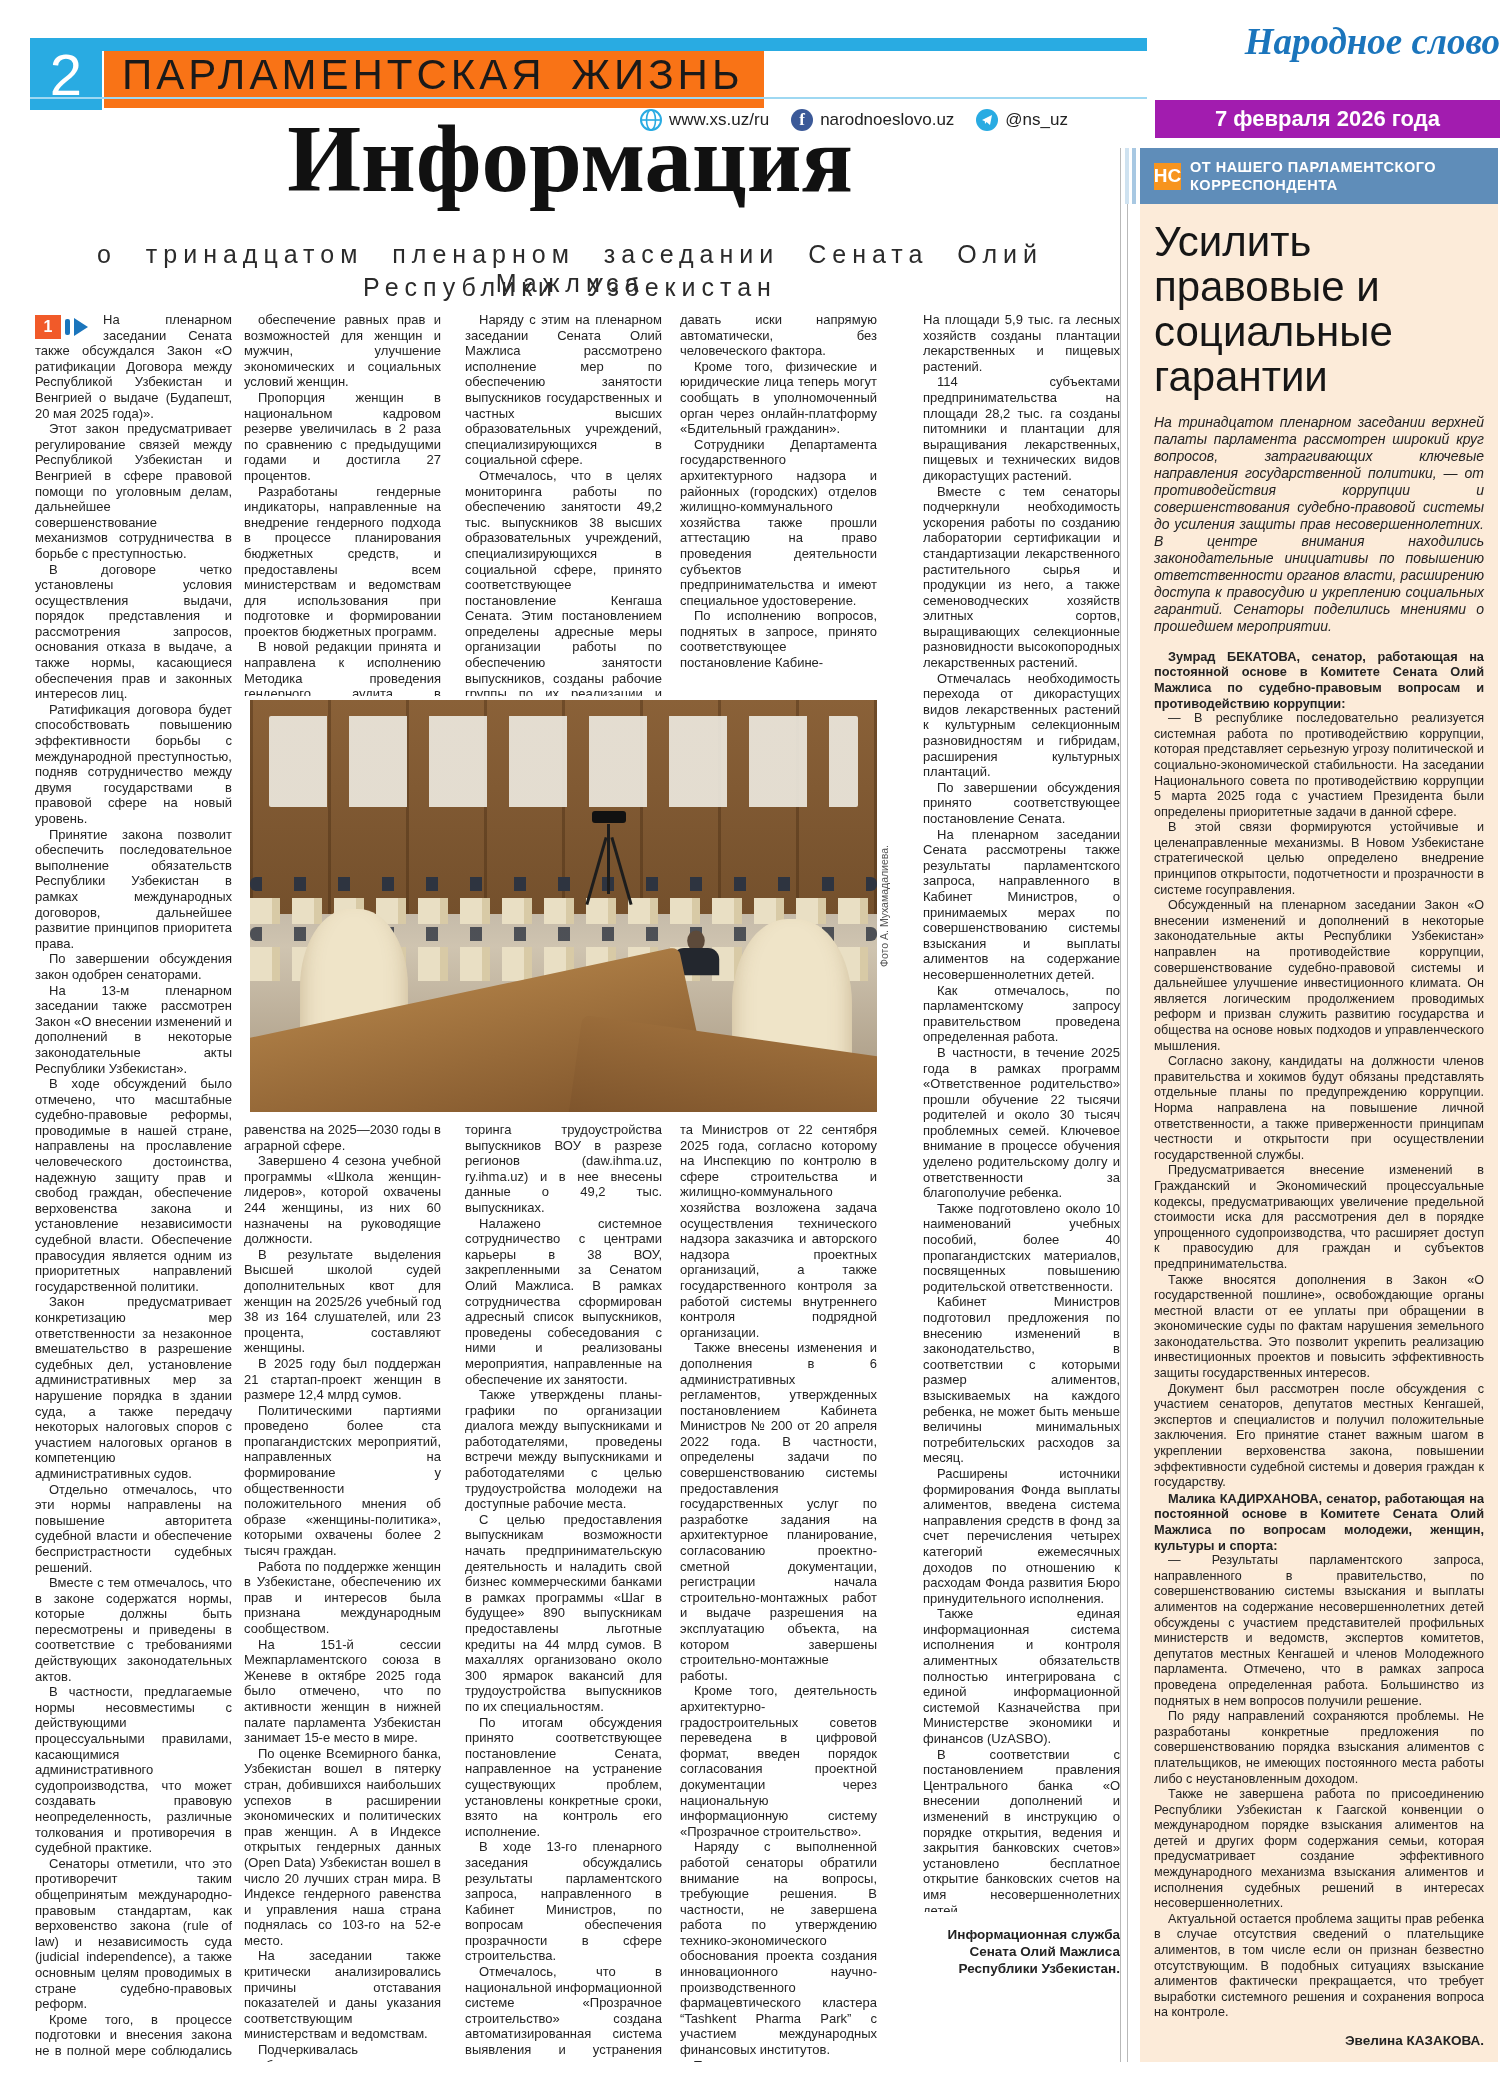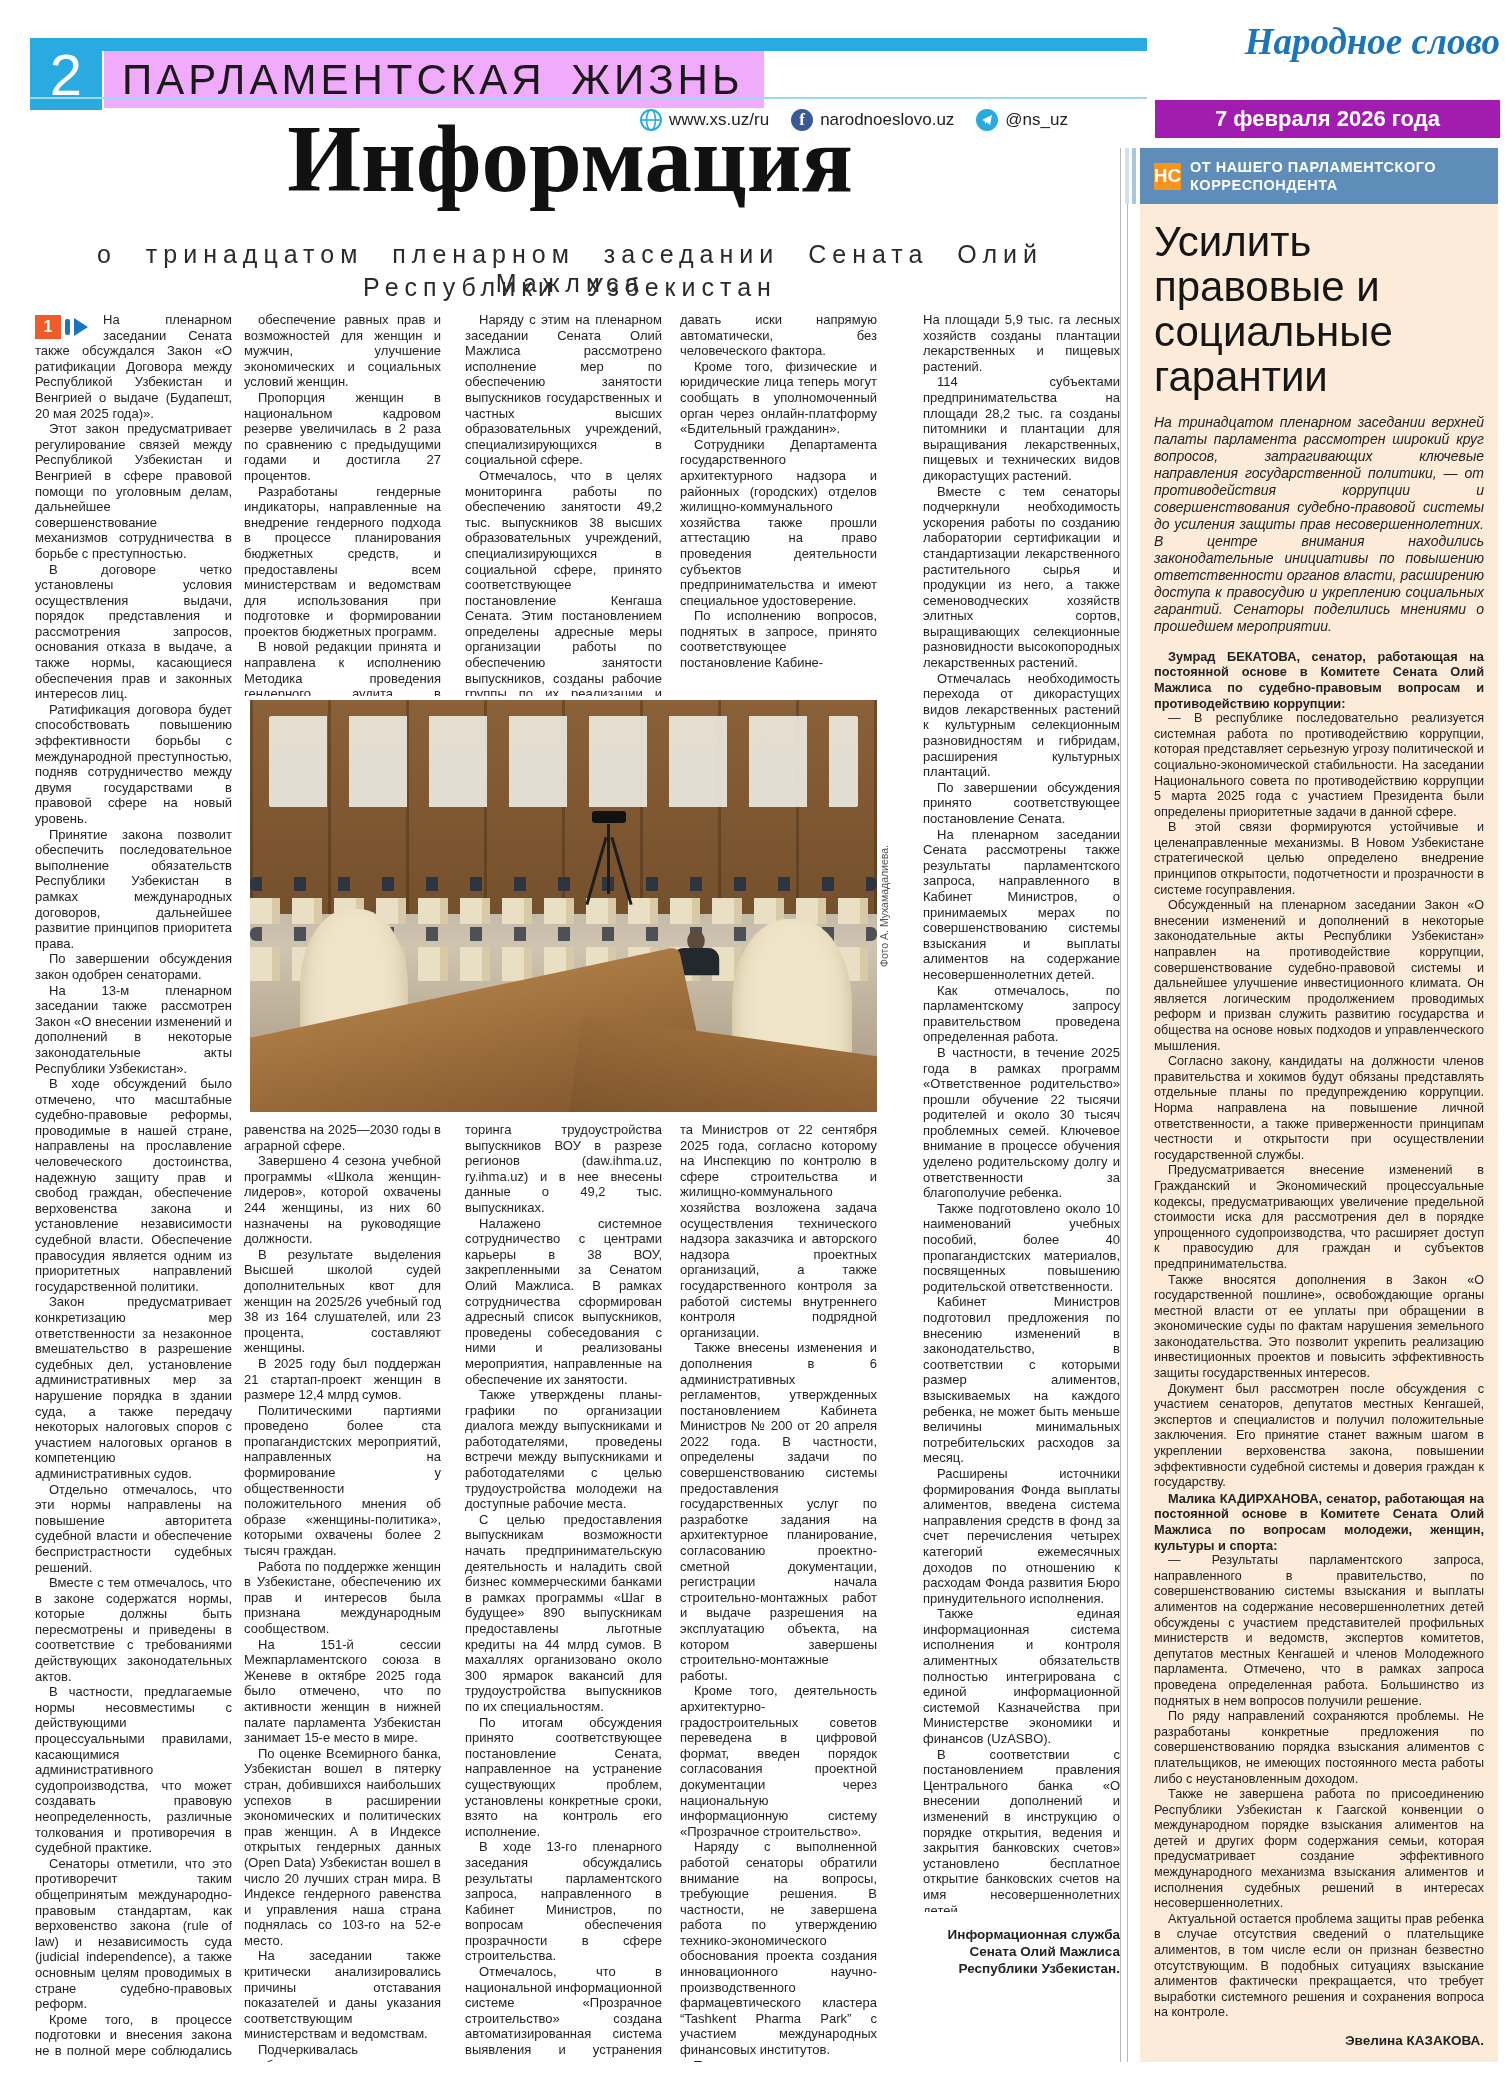--- a/index.html
+++ b/index.html
@@ -5,22 +5,22 @@
   * { margin:0; padding:0; box-sizing:border-box; }
   html,body { background:#ffffff; }
   body { width:1512px; height:2098px; position:relative; overflow:hidden;
          font-family:"Liberation Sans", sans-serif; color:#232323; }
 
   
   .pagenum { position:absolute; left:30px; top:38px; width:72px; height:72px;
              background:#29abe2; color:#fff; display:flex; align-items:center; justify-content:center;
              font-size:58px; font-weight:300; }
   .cyanbar { position:absolute; left:100px; top:38px; width:1047px; height:13px; background:#29abe2; }
-  .section-box { position:absolute; left:104px; top:51px; width:660px; height:57px; background:#f0abfc;
-                 display:flex; align-items:center; padding-left:18px; }
+  .section-box { position:absolute; left:104px; top:51px; width:660px; height:57px; background:#f97316;
+                 display:flex; padding-left:18px; }
   .section-title { font-size:42px; letter-spacing:4px; word-spacing:10px; font-weight:400; color:#1a1a1a; }
   .brand { position:absolute; left:1150px; top:20px; width:350px; text-align:right;
            font-family:"Liberation Serif", serif; font-style:italic; font-weight:bold;
            font-size:37px; color:#1b75bc; }
   .header-rule { position:absolute; left:30px; top:97px; width:1117px; height:2px; background:#9ed8f2; }
   .links-row { position:absolute; left:640px; top:102px; width:505px; height:36px;
                display:flex; align-items:center; gap:22px; font-size:17px; color:#222; }
   .link-item { display:flex; align-items:center; gap:7px; }
   .icon-circle { width:22px; height:22px; border-radius:50%; display:inline-flex; align-items:center; justify-content:center; }
   .date-box { position:absolute; left:1155px; top:100px; width:345px; height:38px; background:#a21caf;

